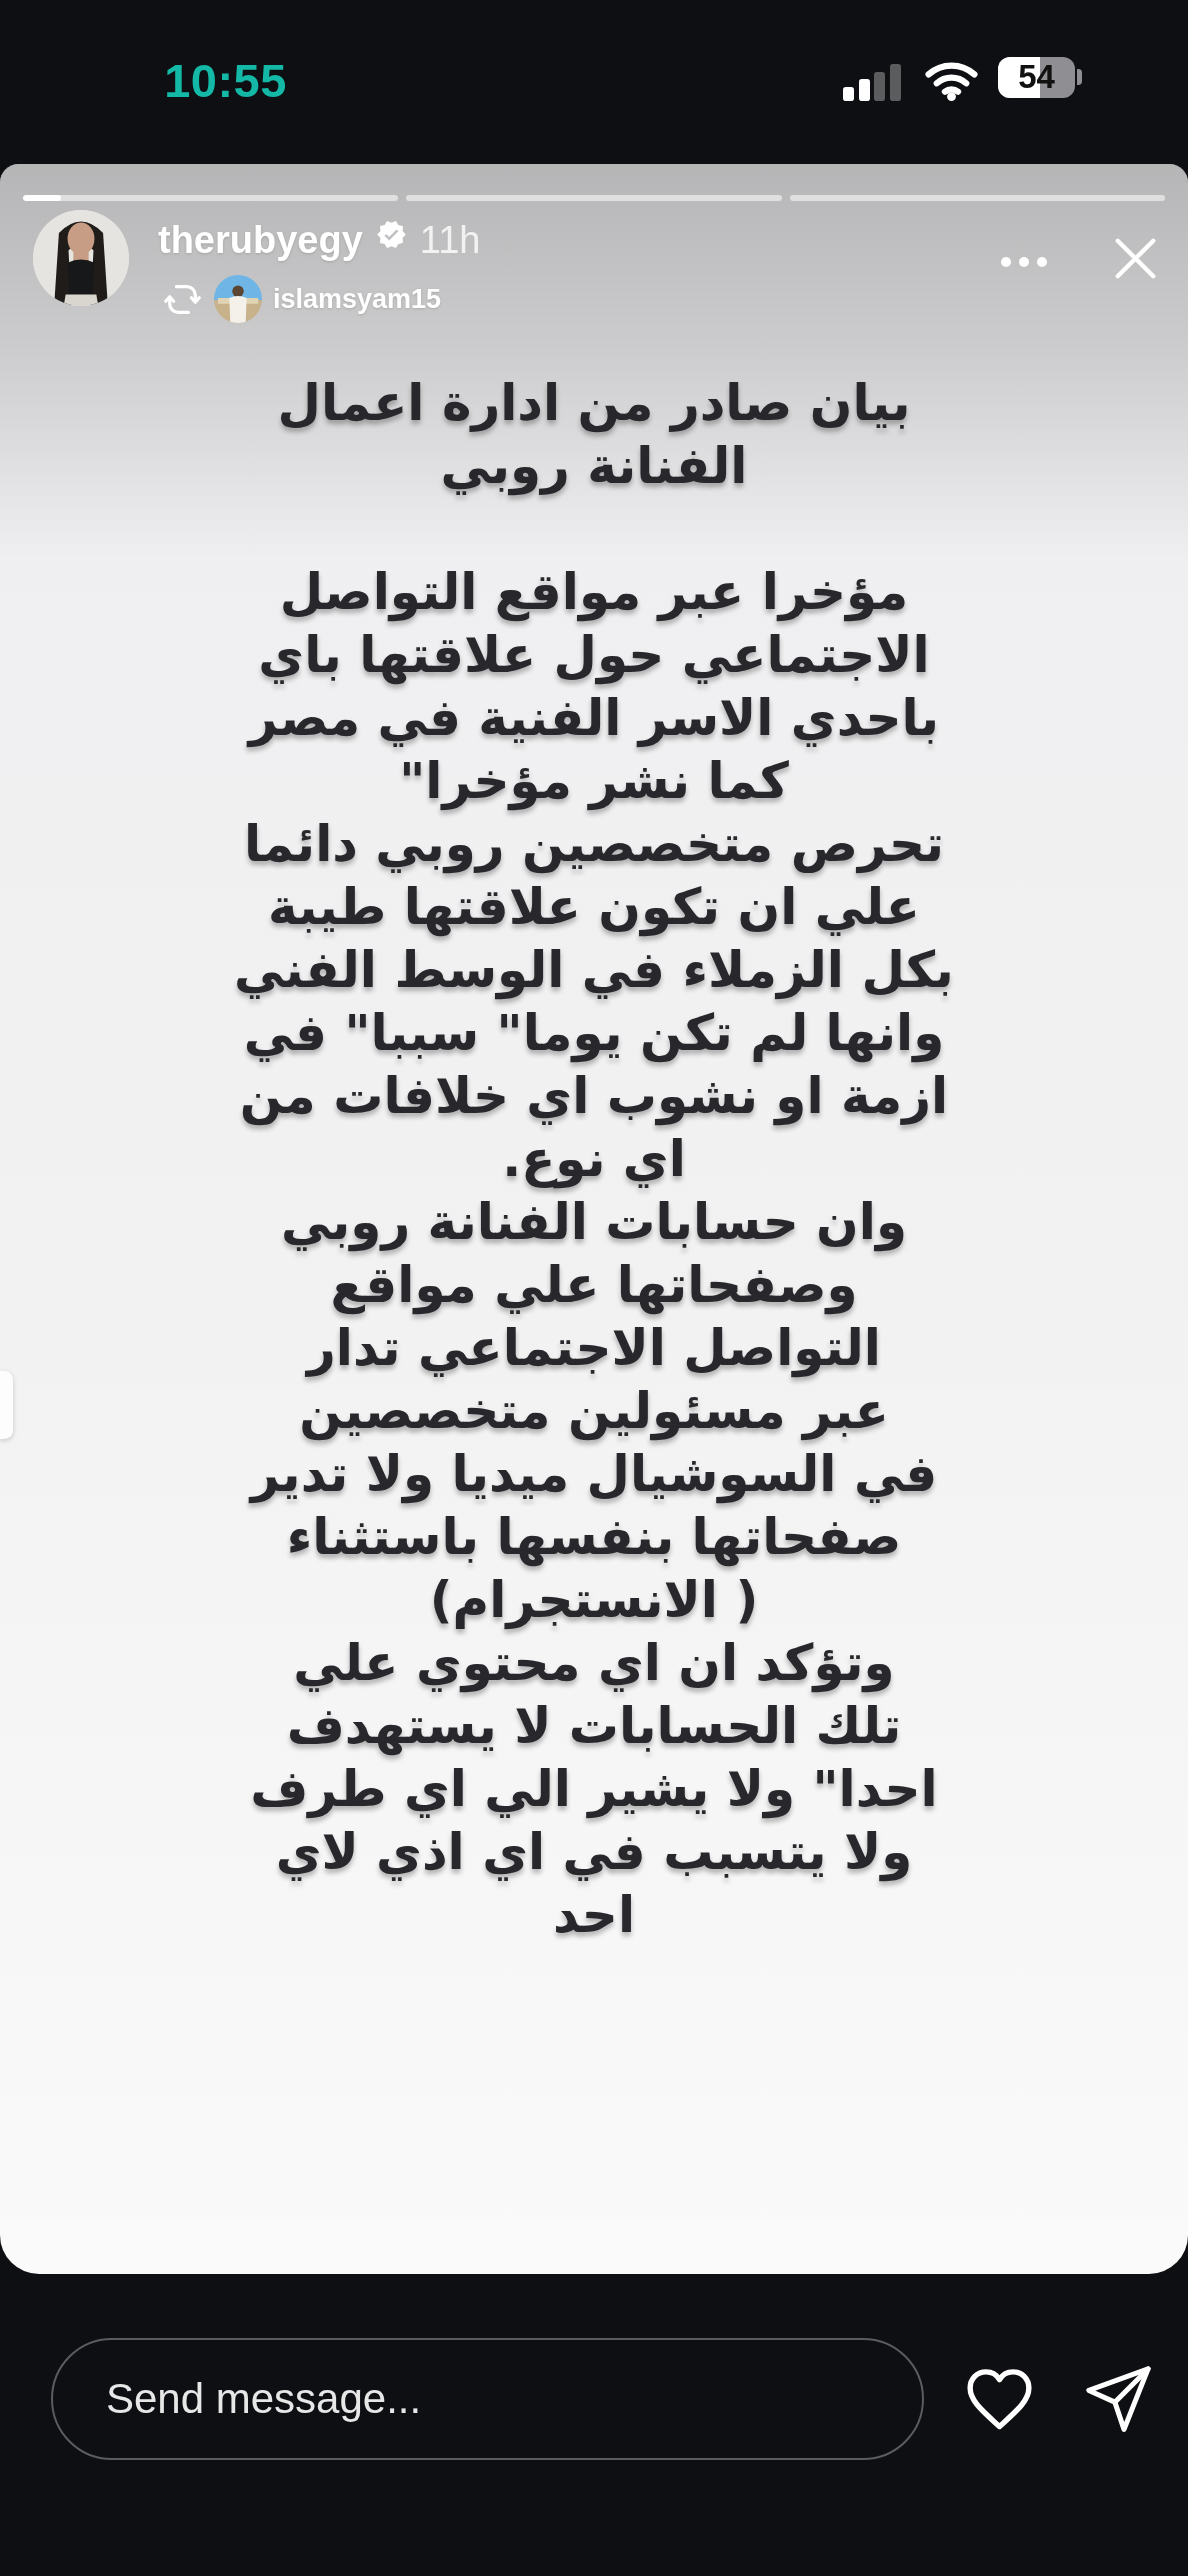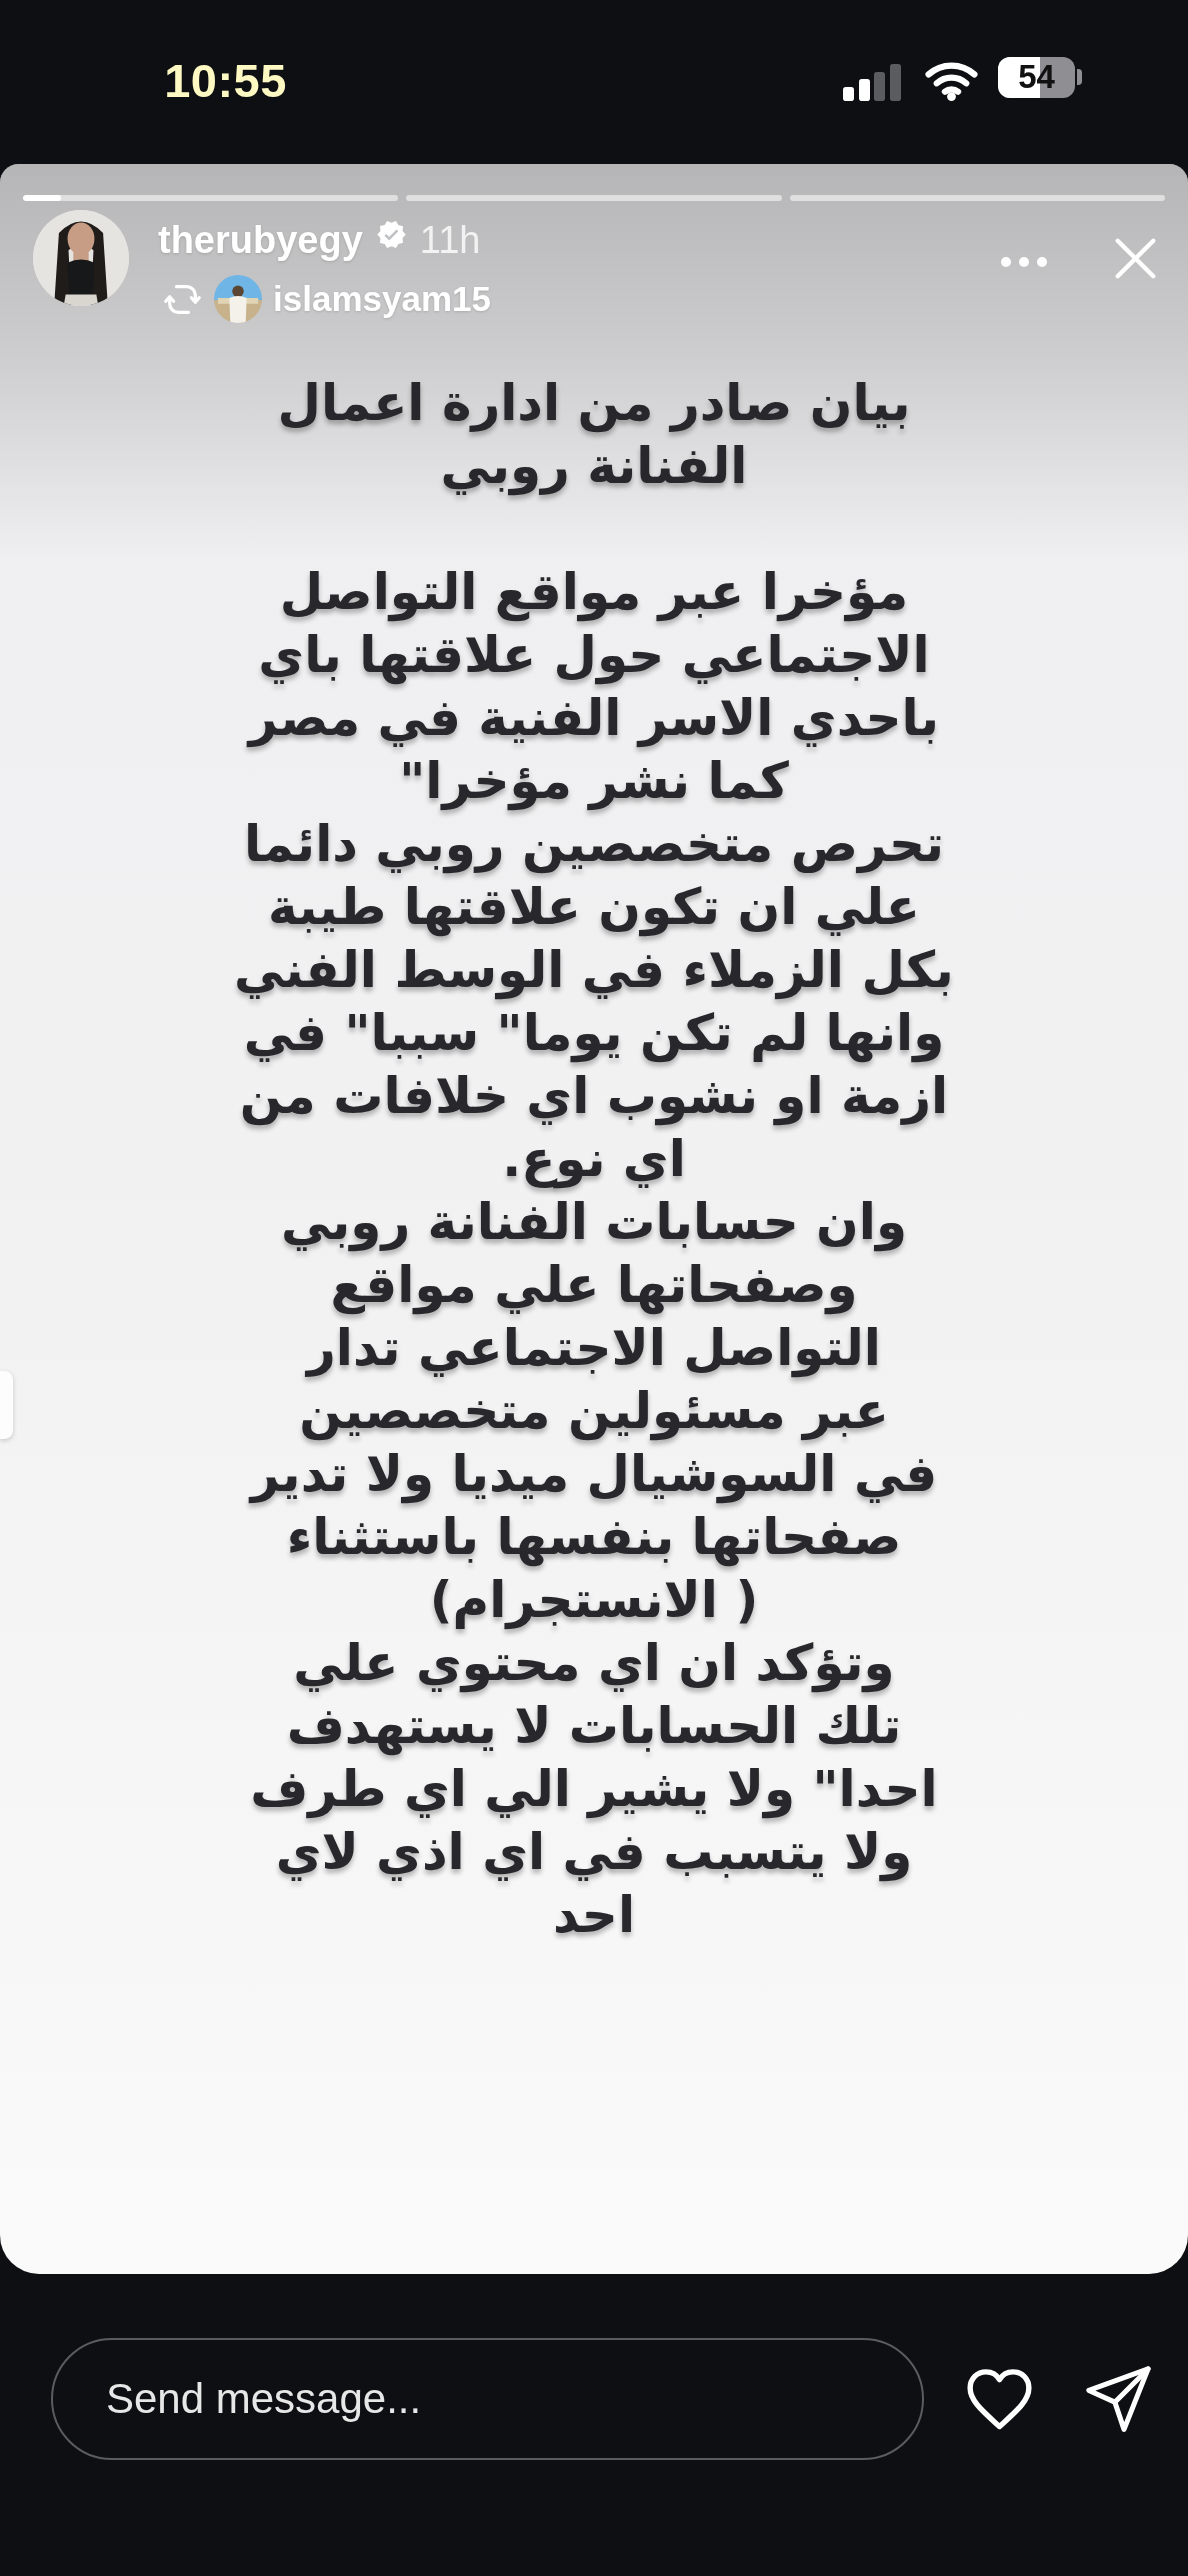--- a/index.html
+++ b/index.html
@@ -8,21 +8,21 @@
     background:#0d0f12;
     font-family:"Liberation Sans","DejaVu Sans",sans-serif;
     position:relative; overflow:hidden;
     -webkit-font-smoothing:antialiased;
   }
 
   
   .status-bar { position:absolute; top:0; left:0; width:1188px; height:164px; }
   .sb-time {
     position:absolute; left:147px; top:53px; width:157px;
-    text-align:center; color:#fef9c3; font-size:47px; font-weight:700; letter-spacing:0.5px;
+    text-align:center; color:#14b8a6; font-size:47px; font-weight:700; letter-spacing:0.5px;
   }
   .sb-right { position:absolute; right:0; top:55px; left:829px; height:52px; }
   .sig { position:absolute; left:14px; top:7.4px; width:70px; height:39px; }
   .sig .bar { position:absolute; bottom:0; width:11px; border-radius:2.8px; background:#fff; }
   .sig .bar.dim { background:rgba(255,255,255,.32); }
   .wifi { position:absolute; left:94px; top:3.7px; }
   .batt { position:absolute; left:169px; top:1.8px; width:77px; height:41px; }
   .batt-body { position:absolute; inset:0; border-radius:12px; overflow:hidden; background:#8e8e93; }
   .batt-fill { position:absolute; left:0; top:0; bottom:0; width:55%; background:#fff; }
   .batt-num { position:absolute; inset:0; display:flex; align-items:center; justify-content:center;
@@ -46,21 +46,21 @@
 
   .avatar {
     position:absolute; left:33px; top:46px; width:96px; height:96px; border-radius:50%;
     overflow:hidden; background:#e3e1de;
   }
   .hdr-row1 { position:absolute; left:158px; top:55px; height:48px; display:flex; gap:13px; }
   .username { color:#fff; font-size:38px; font-weight:700; text-shadow:0 0.9px 2.8px rgba(0,0,0,.15); }
   .timestamp { color:rgba(255,255,255,.8); font-size:38px; font-weight:400; }
   .hdr-row2 { position:absolute; left:162px; top:109px; height:52px; display:flex; align-items:center; gap:11px; }
   .mini-avatar { width:48px; height:48px; border-radius:50%; overflow:hidden; }
-  .repost-name { color:#fff; font-size:35px; font-weight:600; text-shadow:0 0.9px 2.8px rgba(0,0,0,.15); }
+  .repost-name { color:#fff; font-size:27px; font-weight:600; text-shadow:0 0.9px 2.8px rgba(0,0,0,.15); }
 
   .more-btn { position:absolute; left:991px; top:81px; width:66px; height:33px;
     display:flex; align-items:center; justify-content:center; gap:8.3px; cursor:pointer; }
   .more-btn .dot { width:10px; height:10px; border-radius:50%; background:#fff; }
   .close-btn { position:absolute; left:1100px; top:59px; width:70px; height:70px;
     display:flex; align-items:center; justify-content:center; cursor:pointer; }
 
   
   .story-text {
     position:absolute; left:152px; right:152px; top:208px;

